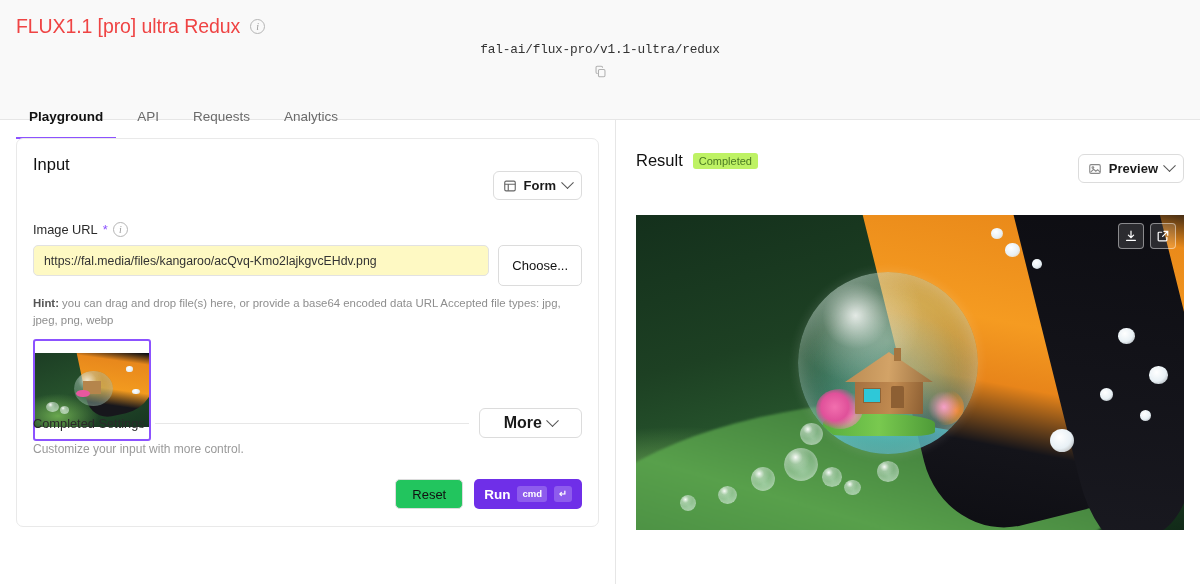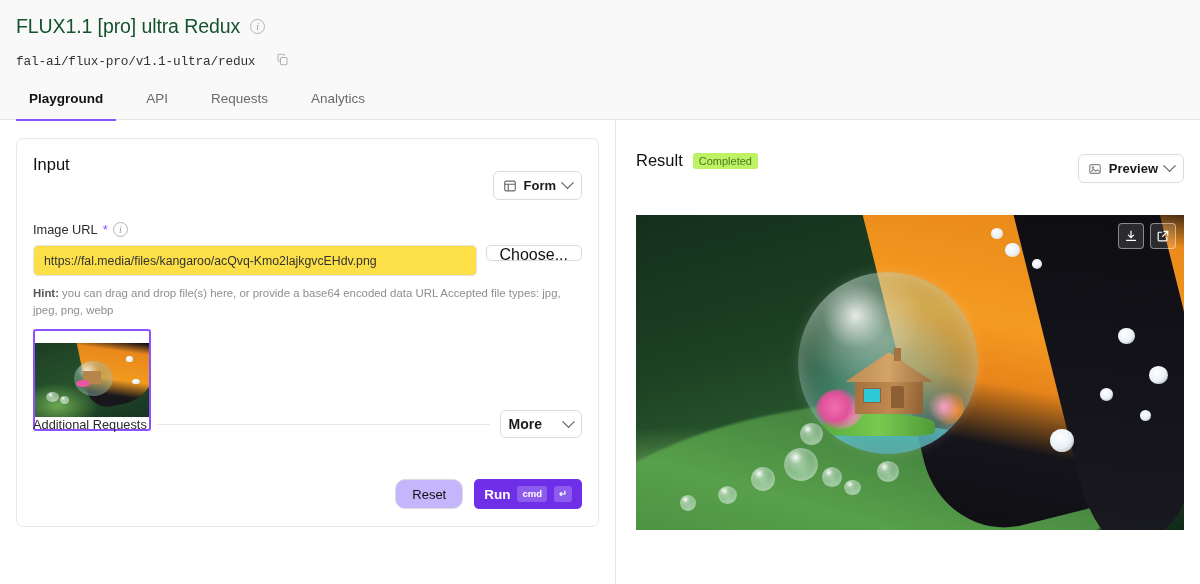--- a/index.html
+++ b/index.html
@@ -21,21 +21,21 @@
   }
   .title-row {
     display: flex;
     align-items: center;
     gap: 10px;
     height: 32px;
   }
   .page-title {
     font-size: 19.5px;
     font-weight: 400;
-    color: #14532d;
+    color: #ef4444;
     letter-spacing: -0.1px;
   }
   .model-select {
     display: inline-flex;
     align-items: center;
     gap: 7px;
     background: #f2f2f2;
     border: 1px solid #dcdcdc;
     border-radius: 6px;
     padding: 5px 10px;
@@ -62,22 +62,22 @@
     font-family: "Liberation Serif", serif;
     display: inline-flex;
     align-items: center;
     justify-content: center;
     cursor: pointer;
     flex: none;
   }
   .model-path-row {
     display: flex;
     align-items: center;
-    gap: 21px;
-    margin-top: 10px;
+    gap: 7px;
+    flex-direction: column;
   }
   .model-path {
     font-family: "Liberation Mono", monospace;
     font-size: 12.8px;
     color: #333;
     letter-spacing: -0.2px;
   }
   .copy-icon { cursor: pointer; opacity: .55; }
 
   .badges { display: flex; gap: 8px; margin-top: 9px; }
@@ -89,22 +89,22 @@
     display: inline-flex;
     align-items: center;
     gap: 4px;
     line-height: 1.3;
   }
   .badge-inference { background: #e6ddfb; color: #6b3fd4; }
   .badge-commercial { background: #ddf5c8; color: #4a7a22; }
 
   .tabs {
     display: flex;
-    gap: 17px;
-    margin-top: 20px;
+    gap: 8px;
+    margin-top: 26px;
     height: 30px;
   }
   .tab {
     font-size: 13.5px;
     color: #6a6a6a;
     padding: 0 13px 9px 13px;
     cursor: pointer;
     border-bottom: 2.5px solid transparent;
     position: relative;
     top: 1px;
@@ -173,38 +173,38 @@
     display: flex;
     align-items: center;
     gap: 5px;
   }
   .req { color: #8c52ff; font-size: 13px; }
 
   .url-row { display: flex; gap: 9px; margin-top: 8px; }
   .url-input {
     flex: 1;
     border: 1px solid #e2e2e2;
-    background: #fde047;
+    background: #fef9c3;
     border-radius: 5px;
     padding: 7px 10px;
     font-size: 12.3px;
     color: #333;
     height: 31px;
     font-family: "Liberation Sans", sans-serif;
     outline: none;
   }
   .choose-btn {
     border: 1px solid #dcdcdc;
     background: #fff;
     border-radius: 5px;
     padding: 0 13px;
-    font-size: 16px;
+    font-size: 13px;
     cursor: pointer;
     color: #111;
-    height: 16px;
+    height: 41px;
     font-family: "Liberation Sans", sans-serif;
   }
 
   .hint {
     margin-top: 9px;
     font-size: 11.4px;
     color: #8e8e8e;
     line-height: 1.45;
     max-width: 530px;
   }
@@ -259,47 +259,47 @@
     display: flex;
     align-items: center;
     gap: 10px;
   }
   .settings-label { font-size: 12.8px; color: #2a2a2a; white-space: nowrap; }
   .rule { flex: 1; height: 1px; background: #e7e7e7; }
   .more-btn {
     border: 1px solid #dcdcdc;
     background: #fff;
     border-radius: 6px;
-    font-size: 14px;
+    font-size: 16px;
     font-weight: bold;
-    padding: 5px 8px;
+    padding: 5px 24px;
     cursor: pointer;
     display: inline-flex;
     align-items: center;
-    gap: 22px;
+    gap: 6px;
     color: #1a1a1a;
   }
   .settings-sub {
     position: absolute;
     left: 16px; bottom: 70px;
     font-size: 12px;
     color: #9a9a9a;
   }
 
   .actions {
     position: absolute;
     right: 16px; bottom: 17px;
     display: flex;
     gap: 11px;
     align-items: center;
   }
   .reset-btn {
     border: 1px solid #dcdcdc;
-    background: #c4b5fd;
-    border-radius: 10px;
+    background: #22c55e;
+    border-radius: 5px;
     padding: 0 16px;
     height: 30px;
     font-size: 13px;
     cursor: pointer;
     color: #111;
     font-family: "Liberation Sans", sans-serif;
   }
   .run-btn {
     background: #6f2fe8;
     border: none;
@@ -576,28 +576,29 @@
           <div style="position:absolute;left:42%;top:38%;width:16%;height:18%;background:#b5854c;"></div>
           <div style="position:absolute;left:36%;top:50%;width:12%;height:10%;background:#e8579f;border-radius:50%;"></div>
           <div class="drop" style="left:10%;top:66%;width:11%;height:14%;"></div>
           <div class="drop" style="left:22%;top:72%;width:8%;height:10%;"></div>
           <div class="wingdot" style="right:14%;top:18%;width:6%;height:7%;"></div>
           <div class="wingdot" style="right:8%;top:48%;width:7%;height:8%;"></div>
         </div>
       </div>
 
       <div class="settings-row">
-        <span class="settings-label">Additional Requests</span>
+        <span class="settings-label">Completed Settings</span>
         <span class="rule"></span>
         <div class="more-btn">
           <span>More</span>
           <span class="chev"></span>
         </div>
       </div>
 
+      <div class="settings-sub">Customize your input with more control.</div>
 
       <div class="actions">
         <button class="reset-btn">Reset</button>
         <button class="run-btn">
           <span>Run</span>
           <span class="kbd">cmd</span>
           <span class="kbd">↵</span>
         </button>
       </div>
 

